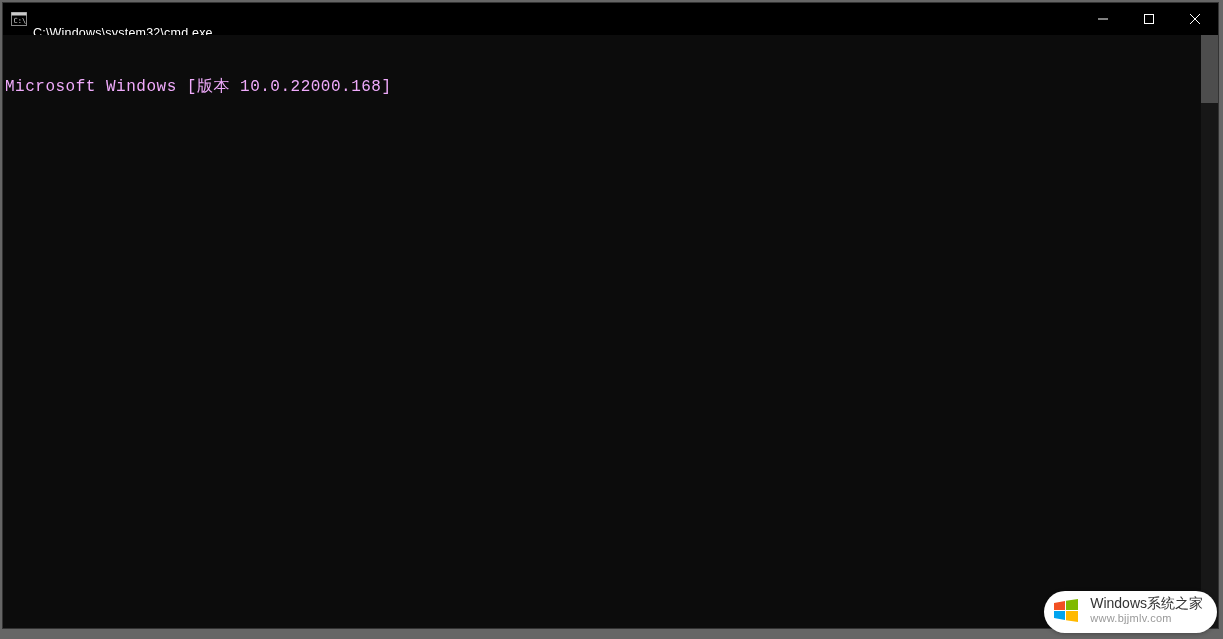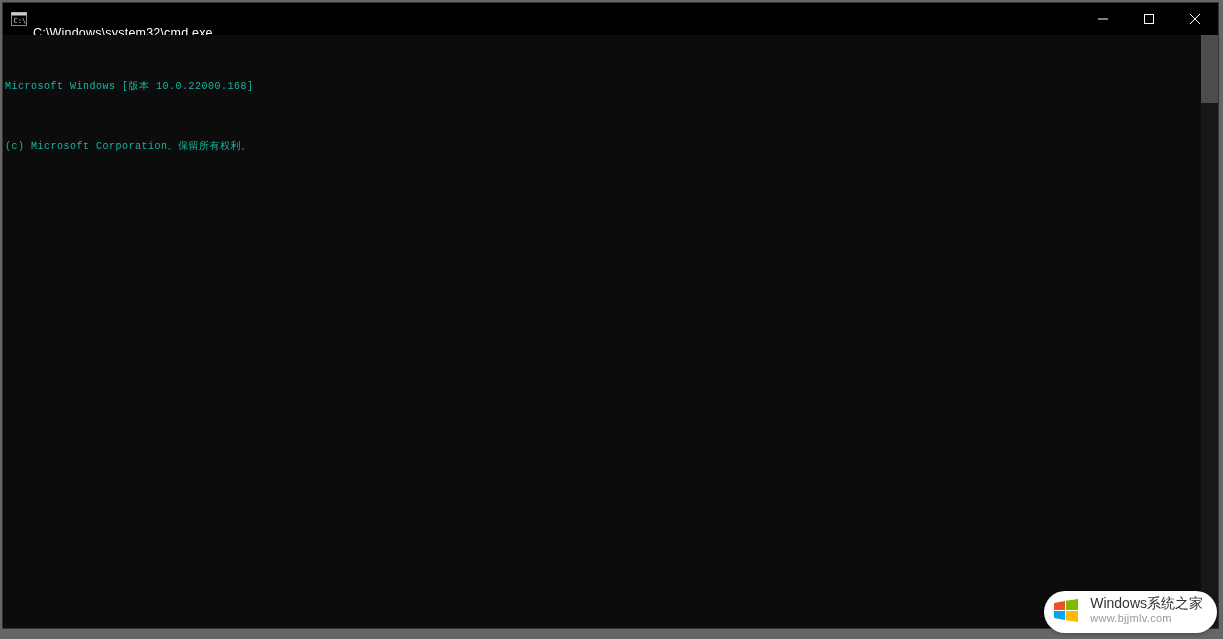--- a/index.html
+++ b/index.html
@@ -72,23 +72,23 @@
       fill: none;
       stroke-width: 1;
     }
     .terminal {
       position: relative;
       height: calc(100% - 32px);
       background: #0c0c0c;
     }
     .terminal-content {
       padding: 2px 0 0 2px;
-      color: #14b8a6;
+      color: #f0abfc;
       font-family: "Consolas", "Courier New", monospace;
-      font-size: 10px;
+      font-size: 16px;
       line-height: 20px;
       white-space: pre;
       letter-spacing: 0.5px;
     }
     .terminal-line {
       display: block;
     }
     .cursor {
       display: inline-block;
       width: 9px;
@@ -179,21 +179,20 @@
         <svg viewBox="0 0 10 10">
             <line x1="0" y1="0" x2="10" y2="10"></line>
             <line x1="10" y1="0" x2="0" y2="10"></line>
           </svg>
       </div>
     </div>
   </div>
   <div class="terminal">
     <div class="terminal-content">
       <span class="terminal-line">Microsoft Windows [版本 10.0.22000.168]</span>
-      <span class="terminal-line">(c) Microsoft Corporation。保留所有权利。</span>
       <span class="terminal-line"></span>
     </div>
     <div class="scrollbar-track">
       <div class="scrollbar-thumb"></div>
     </div>
   </div>
 </div>
 
 <div class="watermark">
   <div class="watermark-logo">

